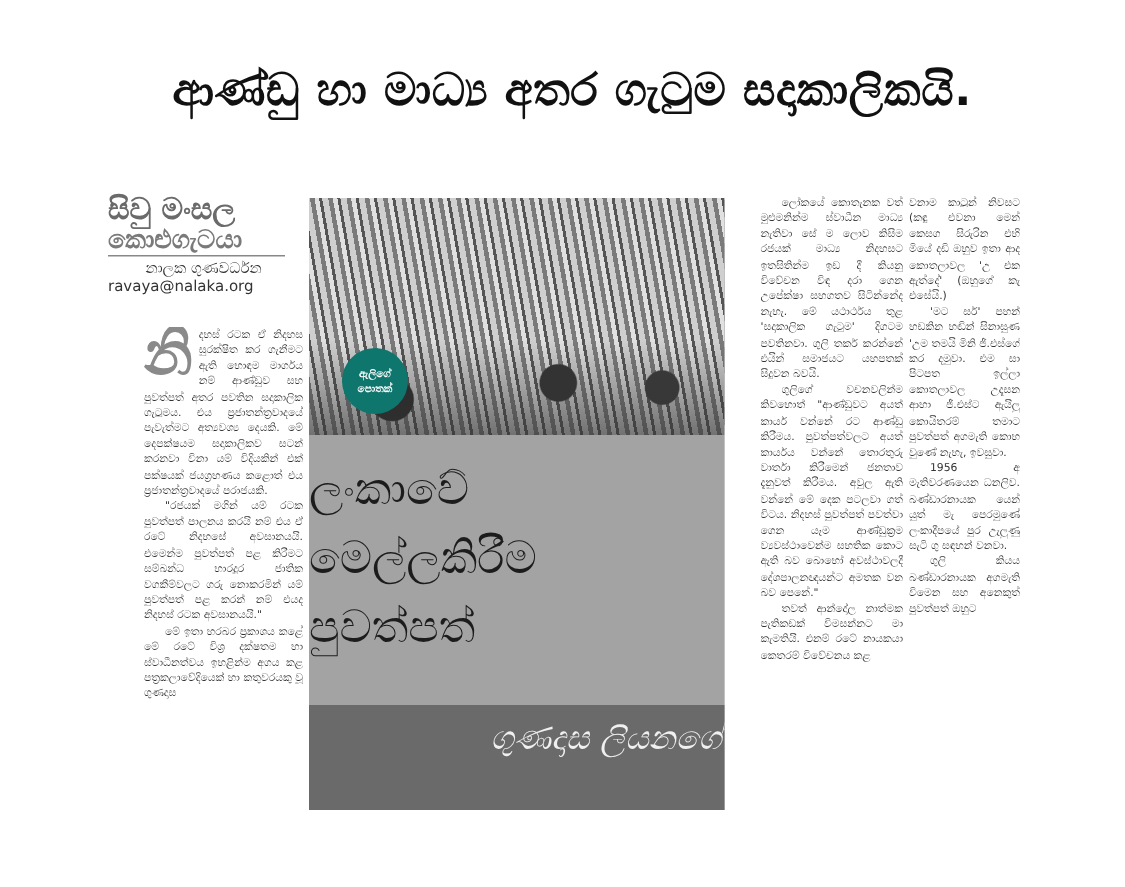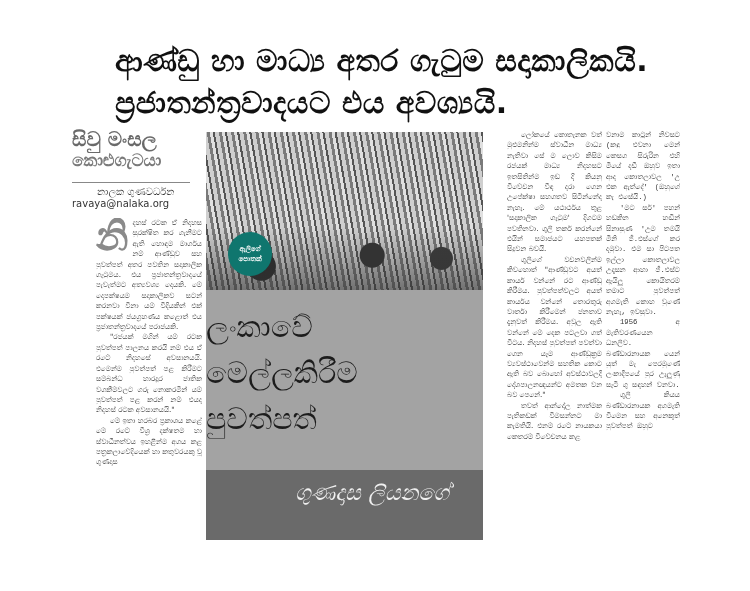--- a/index.html
+++ b/index.html
@@ -1,52 +1,51 @@
 <!DOCTYPE html>
 <html><head>
 <meta charset="utf-8">
 <style>
   html, body { margin: 0; padding: 0; background: #ffffff; }
   body { width: 750px; height: 591px; position: relative; overflow: hidden; font-family: "DejaVu Sans", sans-serif; color: #1a1a1a; }
   .headline { position: absolute; left: 92px; top: 40px; width: 620px; margin-left: 23px; }
   .headline div { font-weight: bold; font-size: 30px; line-height: 42px; letter-spacing: 0.5px; color: #111; white-space: nowrap; }
   .masthead { position: absolute; left: 72px; top: 128px; width: 118px; }
   .masthead .t1 { font-size: 20px; font-weight: bold; color: #6a6a6a; line-height: 22px; }
-  .masthead .t2 { font-size: 17px; font-weight: bold; color: #7a7a7a; line-height: 20px; border-bottom: 1px solid #888; padding-bottom: 12px; }
+  .masthead .t2 { font-size: 17px; font-weight: bold; color: #7a7a7a; line-height: 20px; border-bottom: 1px solid #888; padding-bottom: 0; }
   .masthead .author { font-size: 10px; color: #333; line-height: 12px; margin-top: 3px; margin-left: 25px; }
   .masthead .email { font-size: 10px; color: #333; line-height: 11px; }
   .col { position: absolute; font-size: 7.2px; line-height: 10.4px; color: #333; text-align: justify; overflow: hidden; }
   .col p { margin: 0; text-indent: 14px; }
   .col1 { left: 96px; top: 218px; width: 106px; height: 340px; }
   .dropcap { float: left; font-size: 40px; line-height: 36px; font-weight: bold; color: #8a8a8a; margin: 0 4px 0 0; }
   .col1 p.first { text-indent: 0; }
   .col3 { left: 507px; top: 130px; width: 95px; height: 425px; }
-  .col4 { left: 606px; top: 130px; width: 74px; height: 420px; font-family: Liberation Mono, monospace; }
+  .col4 { left: 606px; top: 130px; width: 74px; height: 420px; }
   .bookimg { position: absolute; left: 206px; top: 132px; width: 277px; height: 408px; overflow: hidden; background: #9e9e9e; }
   .photo { position: absolute; left: 0; top: 0; width: 277px; height: 158px;
     background:
       radial-gradient(circle at 20% 85%, #2a2a2a 0 14px, transparent 15px),
       radial-gradient(circle at 60% 78%, #333 0 12px, transparent 13px),
       radial-gradient(circle at 85% 80%, #3a3a3a 0 11px, transparent 12px),
       repeating-linear-gradient(80deg, #cfcfcf 0 4px, #7a7a7a 4px 7px, #e0e0e0 7px 10px, #555 10px 12px),
       #888; }
   .photo-shade { position: absolute; left: 0; top: 95px; width: 277px; height: 63px; background: linear-gradient(#0000, #3339); }
   .badge { position: absolute; left: 22px; top: 100px; width: 44px; height: 44px; border-radius: 50%; background: #0f766e; color: #fff; font-size: 7px; font-weight: bold; text-align: center; display: flex; flex-direction: column; justify-content: center; line-height: 10px; }
   .title-area { position: absolute; left: 0; top: 158px; width: 277px; height: 180px; background: #a3a3a3; }
   .title-area div { text-align: left; font-family: "DejaVu Serif", serif; font-size: 30px; line-height: 46px; color: #1c1c1c; }
   .title-area .l1 { margin-top: 14px; }
-  .author-band { position: absolute; left: 0; top: 338px; width: 332px; height: 70px; background: #6a6a6a; }
+  .author-band { position: absolute; left: 0; top: 338px; width: 332px; height: 70px; background: #6a6a6a; padding-left: 32px; }
   .author-band div { text-align: center; color: #f0f0f0; font-size: 22px; font-style: italic; line-height: 70px; margin-top: -12px; }
 </style>
 </head>
 <body>
 
 <div class="headline">
   <div>ආණ්ඩු හා මාධ්‍ය අතර ගැටුම සදාකාලිකයි.</div>
-  <div>ප්‍රජාතන්ත්‍රවාදයට එය අවශ්‍යයි.</div>
 </div>
 
 <div class="masthead">
   <div class="t1">සිවු මංසල</div>
   <div class="t2">කොළුගැටයා</div>
   <div class="author">නාලක ගුණවර්ධන</div>
   <div class="email">ravaya@nalaka.org</div>
 </div>
 
 <div class="col col1">

